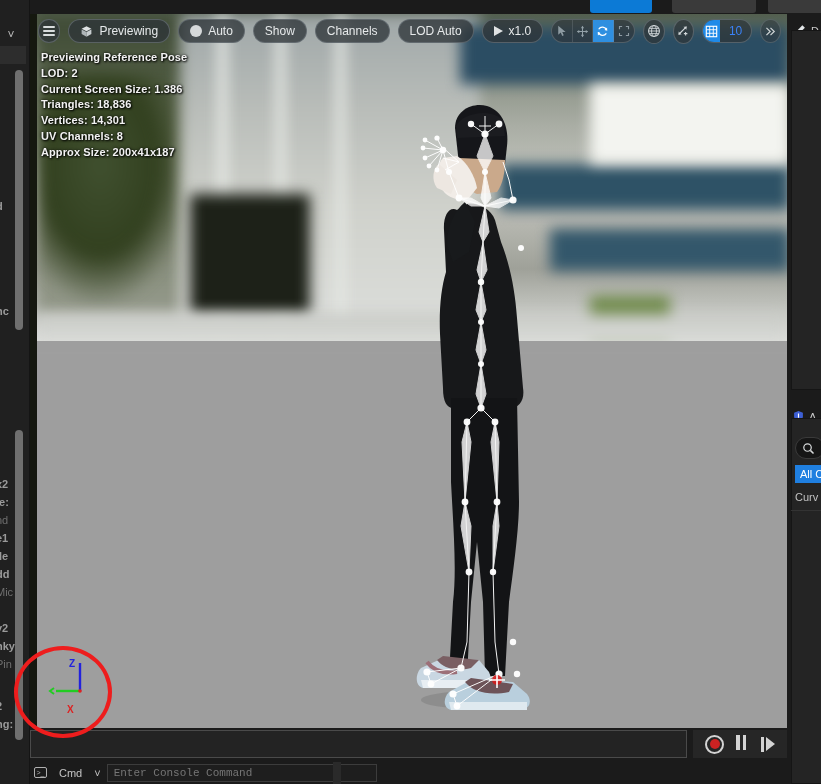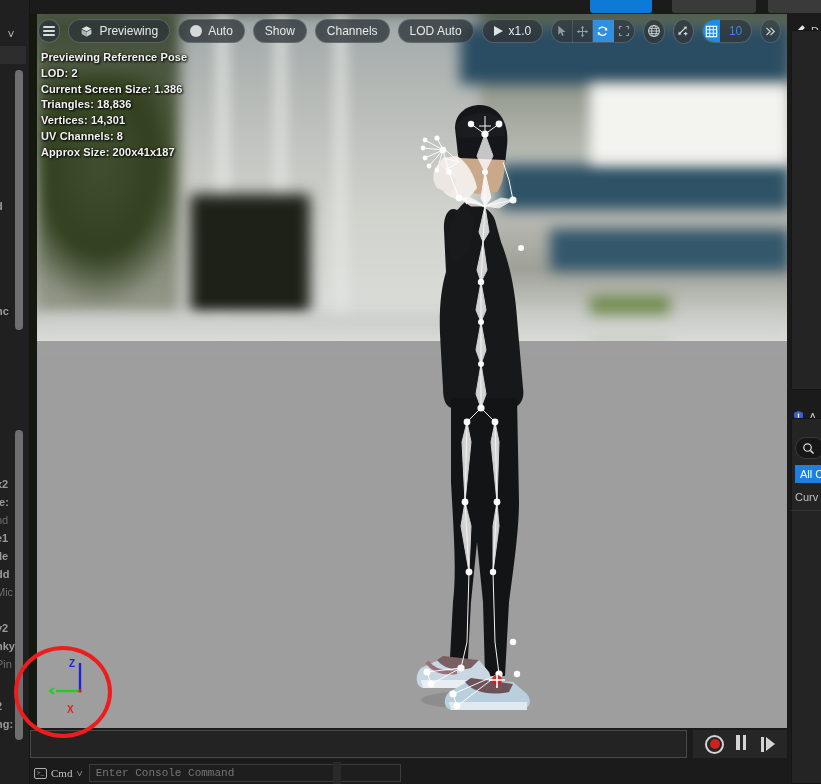--- a/index.html
+++ b/index.html
@@ -111,24 +111,24 @@
       display:flex; align-items:center; justify-content:center; }
   .rec-in { width:10px; height:10px; border-radius:50%; background:#cc2222; }
   .pause i { display:inline-block; width:3.5px; height:15px; background:#d4d4d4; margin-right:3px; }
   .stepf { display:flex; align-items:center; }
   .stepf .bar { width:3px; height:15px; background:#d4d4d4; margin-right:2px; }
   .stepf .tri { width:0;height:0;border-left:9px solid #d4d4d4;border-top:7.5px solid transparent;border-bottom:7.5px solid transparent;}
 
   
   .console-row { position:absolute; left:30px; top:762px; width:757px; height:22px;
       background:#1b1b1b; display:flex; align-items:center; gap:6px; padding-left:4px; }
-  .cmd-chip { display:flex; align-items:center; gap:4px; color:#c4c4c4; font-size:11px;font-family:Liberation Serif, serif; }
+  .cmd-chip { display:flex; align-items:flex-start; gap:12px; color:#c4c4c4; font-size:11px; }
   .cmd-ico { width:13px; height:11px; border:1.4px solid #b0b0b0; border-radius:2px;
       font-size:7px; color:#b0b0b0; text-align:center; line-height:9px; }
-  .console-input { width:312px; height:18px; background:#1e1e1e; border:1px solid #3c3c3c;
+  .console-input { width:270px; height:18px; background:#1e1e1e; border:1px solid #3c3c3c;
       color:#6a6a6a; font-size:11px; padding:0 6px; line-height:16px; font-family:"Liberation Mono", monospace;}
   .console-tail { position:absolute; left:333px; top:762px; width:8px; height:22px; background:#2a2a2a; }
 
   
   .right-dock { position:absolute; left:787px; top:14px; width:34px; height:770px;
       background:#1b1b1b; overflow:hidden; }
   .rd-head { position:absolute; left:6px; display:flex; align-items:center; gap:5px;
       color:#c9c9c9; font-size:11px; white-space:nowrap; }
   .rd-body { position:absolute; left:4px; top:16px; width:34px; height:360px;
       background:#242424; border:1px solid #151515; }

